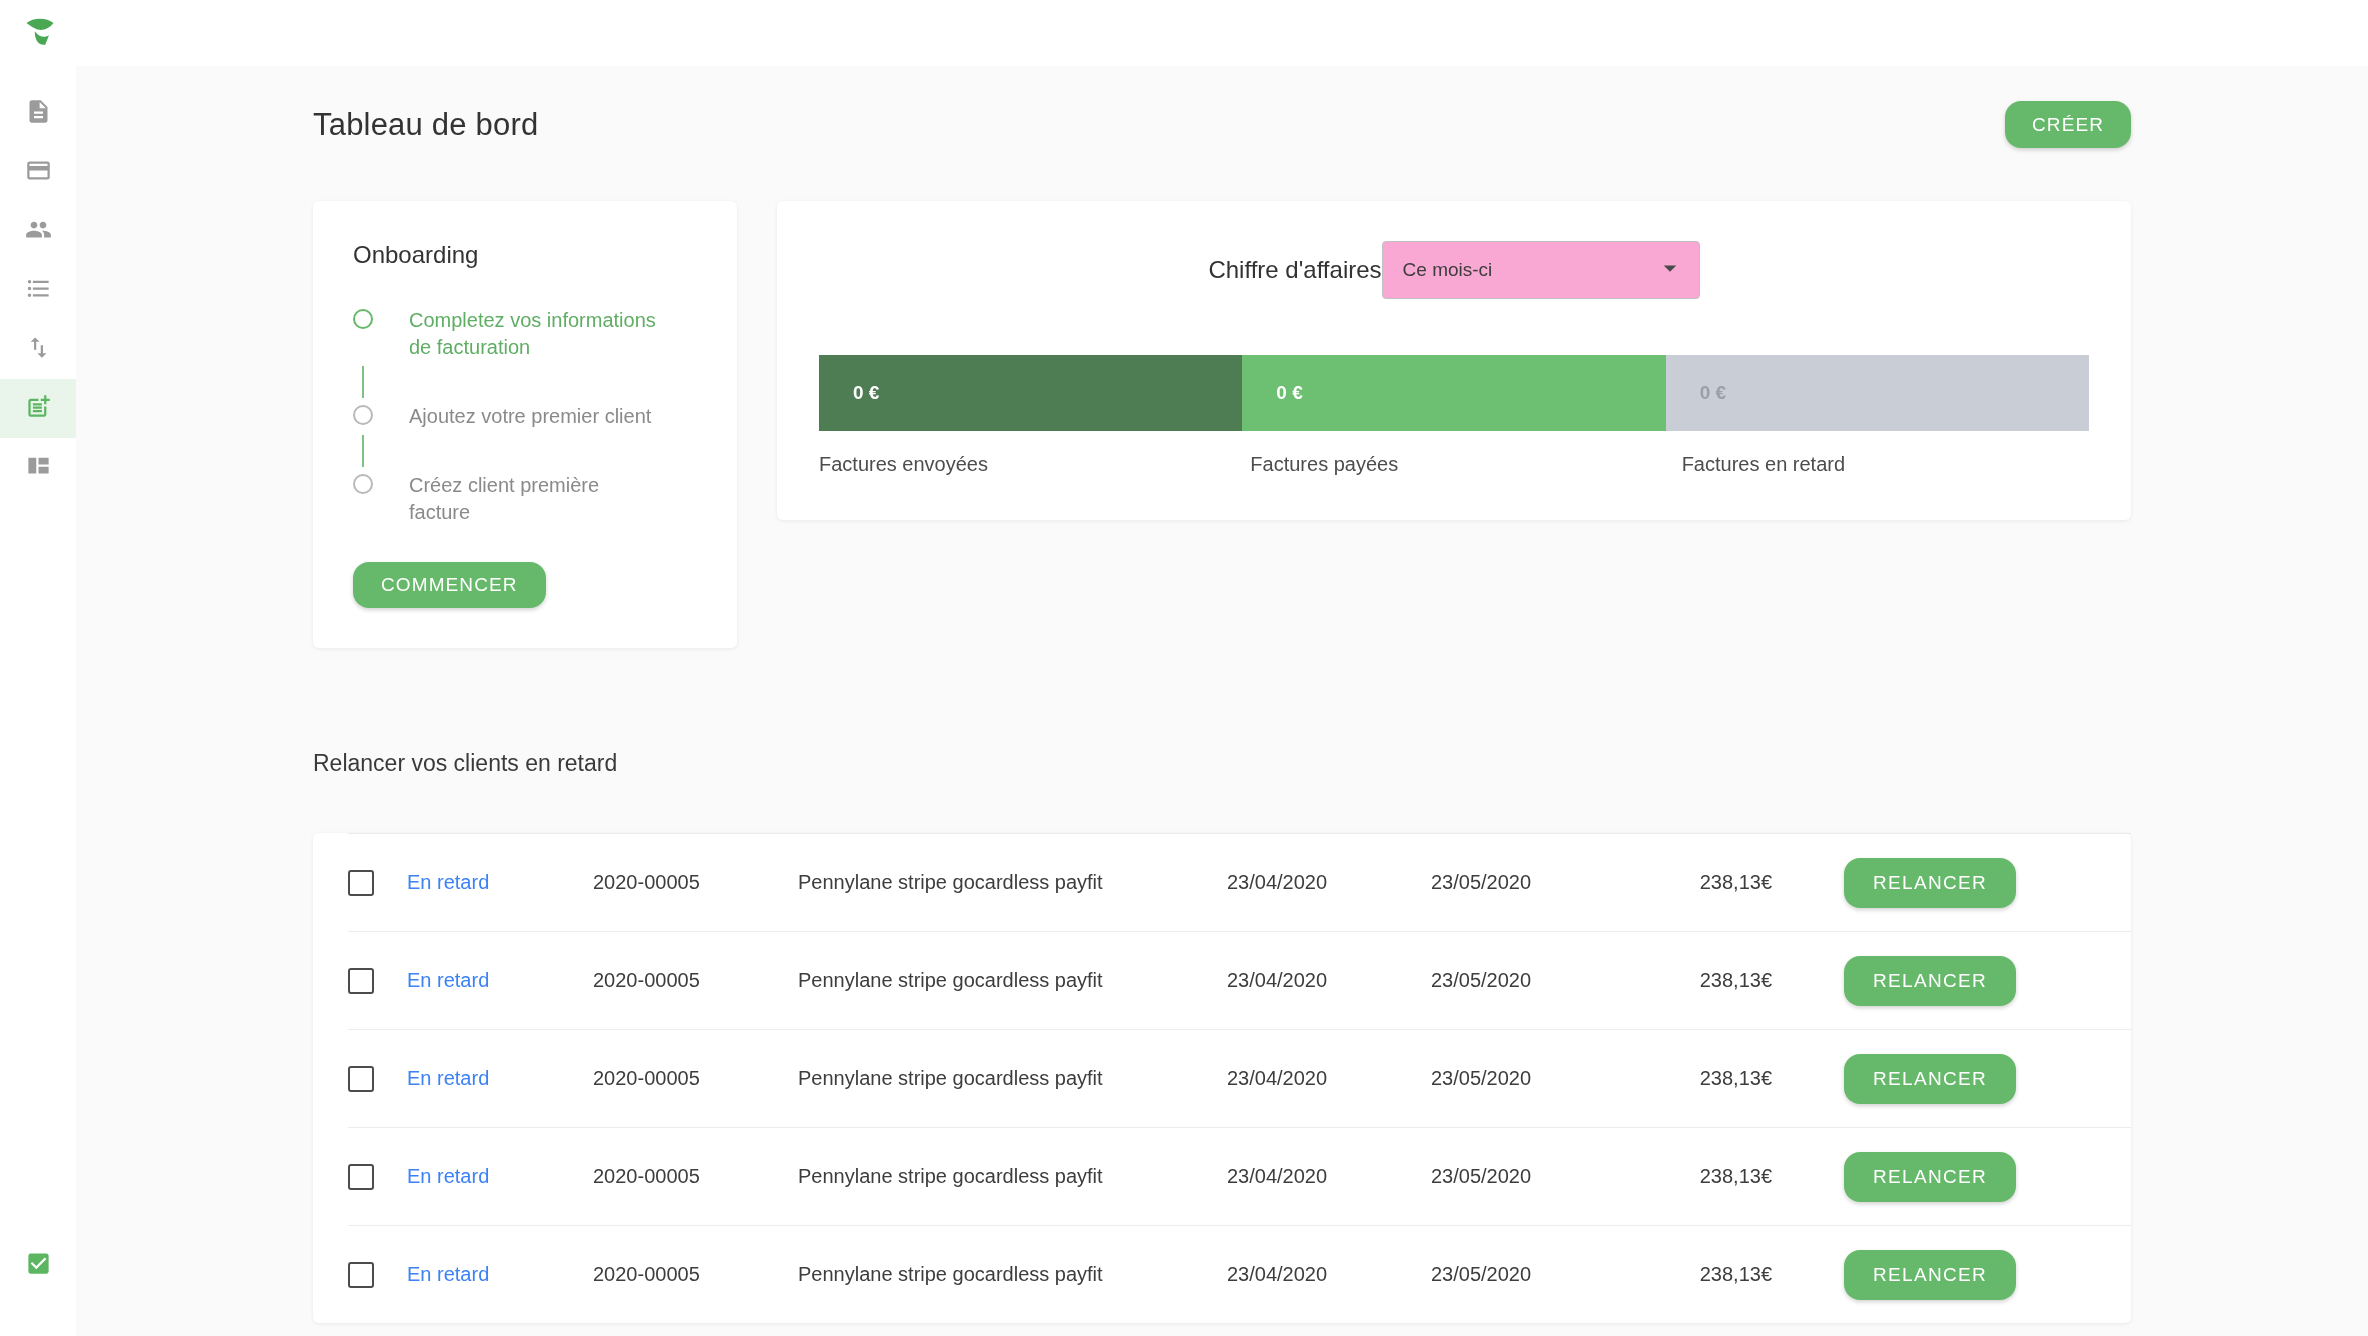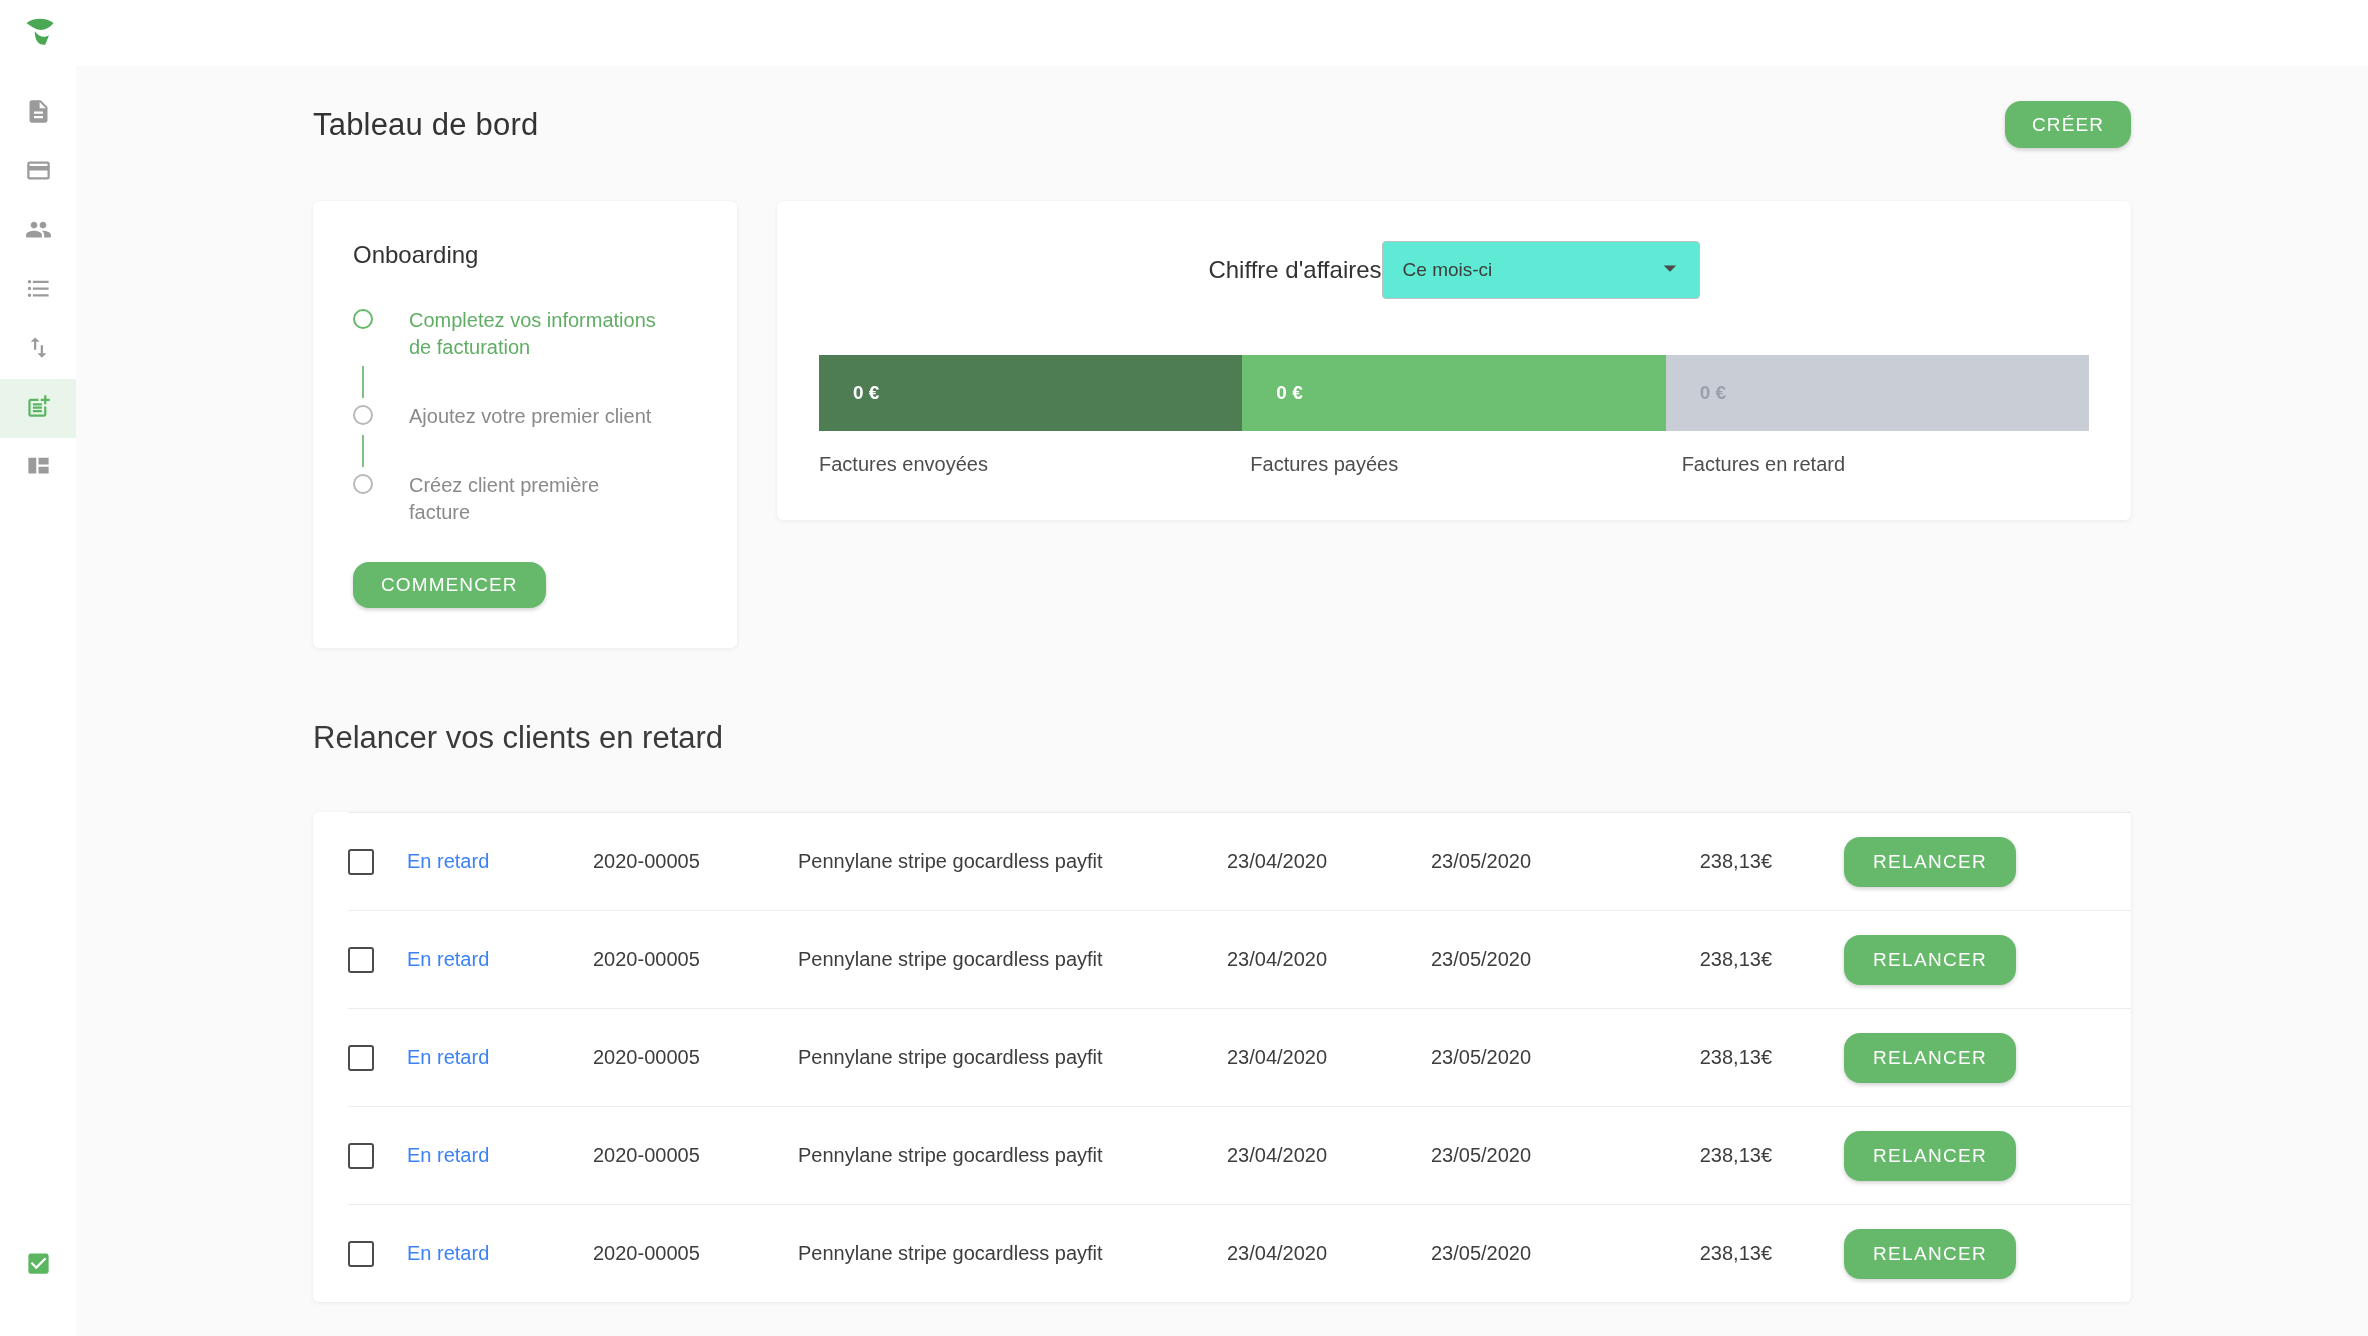--- a/index.html
+++ b/index.html
@@ -40,34 +40,34 @@
   .step-circle { width:20px; height:20px; border-radius:50%; border:2px solid #b9b9b9; background:#fff; flex:none; margin-top:2px; }
   .step.active .step-circle { border-color:#66b96b; }
   .step-label { margin-left:36px; font-size:20px; line-height:1.35; color:#8a8a8a; max-width:255px; }
   .step.active .step-label { color:#5fae64; }
   .step-connector { width:2px; height:32px; background:#7ec183; margin:5px 0 5px 9px; }
   .btn-start { margin-top:36px; height:46px; padding:0 28px; }
 
   
   .card-revenue { flex:1; padding:40px 42px 44px; }
   .rev-head { display:flex; justify-content:center; align-items:center; }
-  .select { width:318px; height:58px; border:1px solid #c0c0c0; border-radius:4px; background:#5eead4;
+  .select { width:318px; height:58px; border:1px solid #c0c0c0; border-radius:4px; background:#f9a8d4;
             display:flex; align-items:center; justify-content:space-between; padding:0 14px 0 20px; cursor:pointer; }
   .select-value { font-size:19px; color:#3d3d3d; }
   .select svg { width:30px; height:30px; fill:#4a4a4a; }
   .rev-bar { display:flex; height:76px; margin-top:56px; }
   .seg { flex:1; display:flex; align-items:center; padding-left:34px; font-size:19px; font-weight:600; color:#fff; }
   .seg-1 { background:#4e7d53; }
   .seg-2 { background:#6dbf71; }
   .seg-3 { background:#c9cdd6; color:#99a0ac; }
   .rev-labels { display:flex; margin-top:22px;gap:24px; }
   .rev-label { flex:1; font-size:20px; color:#4d4d4d; }
 
   
-  .section-title { margin-top:72px; font-size:31px; color:#3a3a3a; font-weight:400; }
+  .section-title { margin-top:102px; font-size:23px; color:#3a3a3a; font-weight:400; }
   .table-card { margin-top:56px; padding-left:35px; }
   .t-row { display:grid; grid-template-columns:59px 186px 205px 429px 204px 268px 145px 1fr; align-items:center; }
   .t-head { height:102px; color:#9aa0a6; font-size:20px; }
   .t-body-row { height:98px; border-top:1px solid #ececec; font-size:20px; color:#3d3d3d; }
   .cell-montant { text-align:right; padding-right:72px; }
   .status-late { color:#3b82f6; }
   .checkbox { width:26px; height:26px; border:2px solid #4c4c4c; border-radius:3px; background:#fff; cursor:pointer; }
   .btn-relancer { width:172px; height:50px; letter-spacing:1.3px; }
 </style>
 </head>

